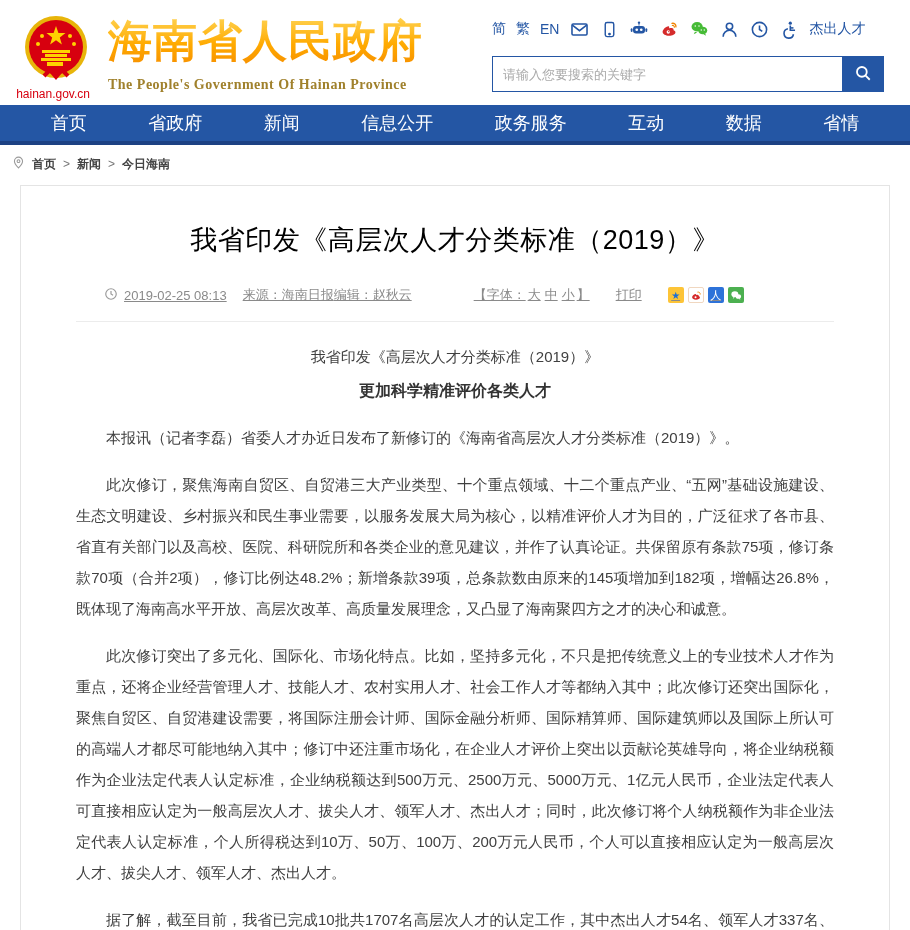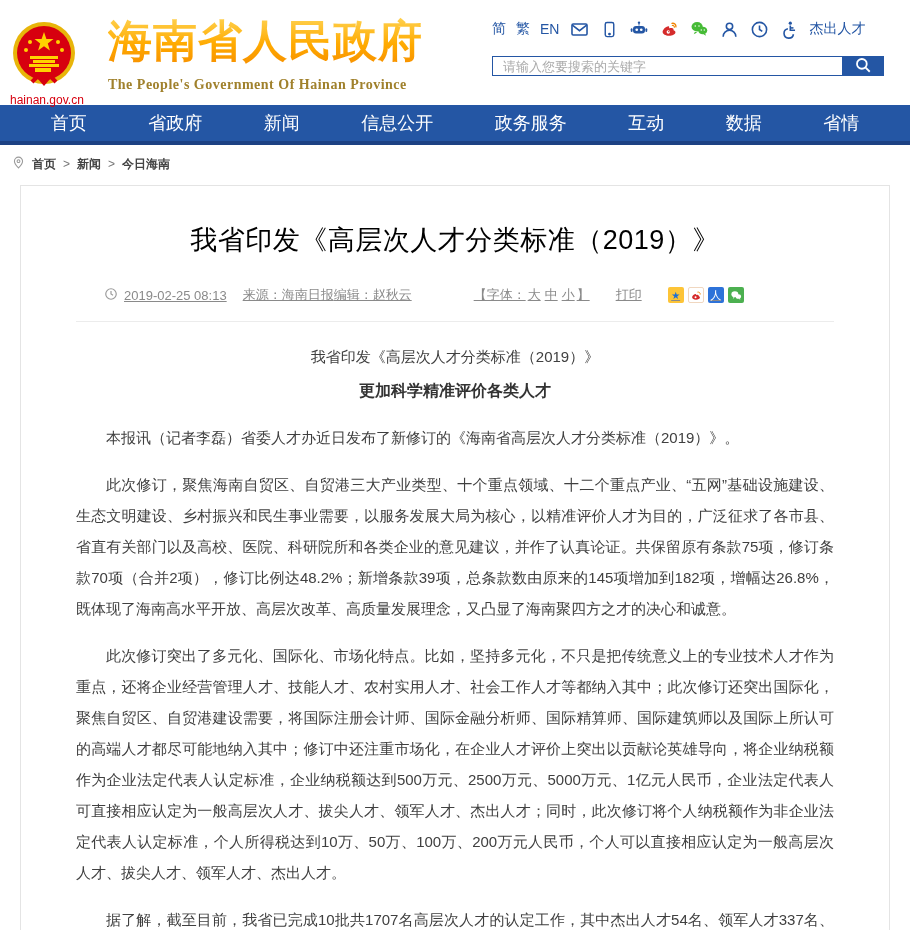--- a/index.html
+++ b/index.html
@@ -1,35 +1,35 @@
 <!DOCTYPE html>
 <html><head>
 <meta charset="utf-8">
 <style>
   * { margin: 0; padding: 0; box-sizing: border-box; }
   html, body { width: 910px; height: 930px; overflow: hidden; background: #fff;
     font-family: "Liberation Sans", sans-serif; }
 
   
   .header { position: relative; height: 105px; background: #fff; }
-  .logo-wrap { position: absolute; left: 10px; top: 20px; width: 80px; text-align: left; }
+  .logo-wrap { position: absolute; left: 10px; top: 14px; width: 80px; text-align: right; }
   .logo-domain { display: block; color: #d7000f; font-size: 12px; margin-top: 1px; }
   .site-title-wrap { position: absolute; left: 108px; top: 12px; }
   .site-title { font-size: 44px; font-weight: bold; letter-spacing: 1px;
     background: linear-gradient(180deg, #ffd95e 0%, #ffaa00 55%, #f58a00 100%);
     -webkit-background-clip: text; background-clip: text; color: transparent; }
   .site-subtitle { font-family: "Liberation Serif", serif; font-weight: bold;
     color: #a0812c; font-size: 14px; margin-top: 6px; letter-spacing: 0.5px; }
   .header-right { position: absolute; right: 26px; top: 18px; width: 392px; }
   .quick-row { display: flex; align-items: center; justify-content: flex-start; gap: 10px;
     color: #2456a4; font-size: 14px; height: 22px; }
   .quick-row .lang { cursor: pointer; }
   .quick-row .qicon { display: inline-flex; width: 20px; height: 20px; align-items: center; justify-content: center; cursor: pointer; }
   .more-services { font-size: 14px; color: #2456a4; cursor: pointer; white-space: nowrap; }
-  .search-row { display: flex; margin-top: 16px; height: 20px; }
+  .search-row { display: flex; margin-top: 16px; height: 36px; }
   .search-input { flex: 1; border: 1px solid #2456a4; border-right: none; padding: 0 10px;
     font-size: 13px; color: #333; outline: none; }
   .search-input::placeholder { color: #aaa; }
   .search-btn { width: 42px; background: #2456a4; border: none; cursor: pointer;
     display: flex; align-items: center; justify-content: center; }
 
   
   .topnav { height: 40px; background: #2456a4; border-bottom: 4px solid #1c4183;
     display: flex; align-items: center; justify-content: space-around; padding: 0 20px; }
   .topnav a { color: #fff; font-size: 18px; text-decoration: none; cursor: pointer; }

